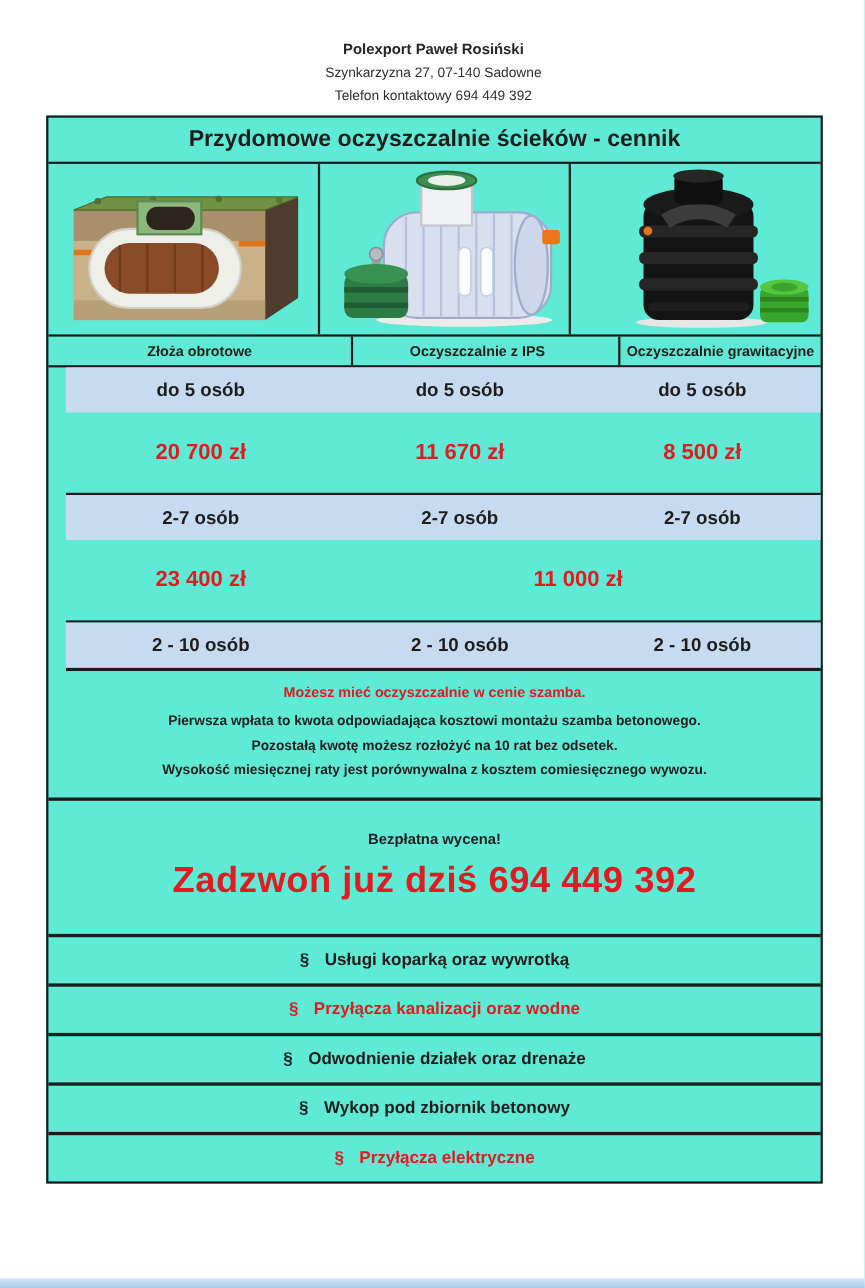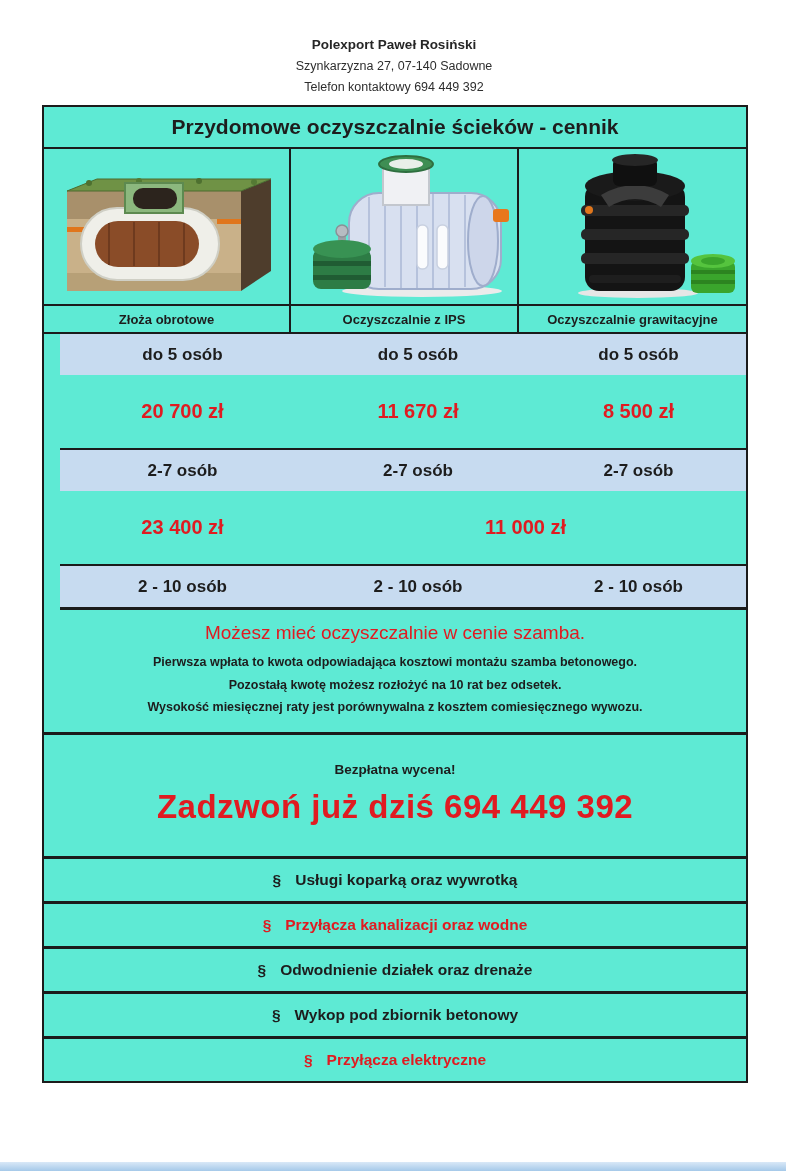--- a/index.html
+++ b/index.html
@@ -33,42 +33,42 @@
   .cols .c2 { width:226px; }
   .cols .c3 { flex:1; }
   .images-row { height:155px; border-bottom:2px solid #1b1b1b; }
   .images-row .cell {
     display:flex; align-items:center; justify-content:center; overflow:hidden;
   }
   .images-row .cell + .cell { border-left:2px solid #1b1b1b; }
   .labels-row { height:26px; border-bottom:2px solid #1b1b1b; }
   .labels-row .cell {
     display:flex; align-items:center; justify-content:center;
-    font-size:13px; font-weight:bold;
+    font-size:13px; font-weight:bold;margin-left:15px;
   }
   .labels-row .cell + .cell { border-left:2px solid #1b1b1b; }
 
   .group { border-bottom:2px solid #1b1b1b;margin-left:16px; }
   .group:nth-of-type(6) { border-bottom:3px solid #1b1b1b; }
   .capacity-row {
     height:41px; background:#c7dbf0;
     font-size:17px; font-weight:bold;
   }
   .capacity-row .cell, .price-row .cell {
     display:flex; align-items:center; justify-content:center;
   }
   .price-row {
     height:73px; font-size:20px; font-weight:bold; color:#e01b21;
   }
 
   .promo {
     text-align:center; padding:9px 20px 13px;
     border-bottom:3px solid #1b1b1b;
   }
-  .promo-heading { font-size:19px; font-weight:normal; color:#e01b21; margin:3px 0 7px; }
+  .promo-heading { font-size:13px; font-weight:bold; color:#e01b21; margin:3px 0 7px; }
   .promo-line { font-size:12.5px; font-weight:bold; line-height:1.8; color:#1d1d1d; }
 
   .call {
     text-align:center; padding:27px 10px 30px;
     border-bottom:3px solid #1b1b1b;
   }
   .call-sub { font-size:13.5px; font-weight:bold; margin-bottom:11px; }
   .call-head { font-size:33px; font-weight:bold; color:#e01b21; letter-spacing:0.5px; }
 
   .service-row {

